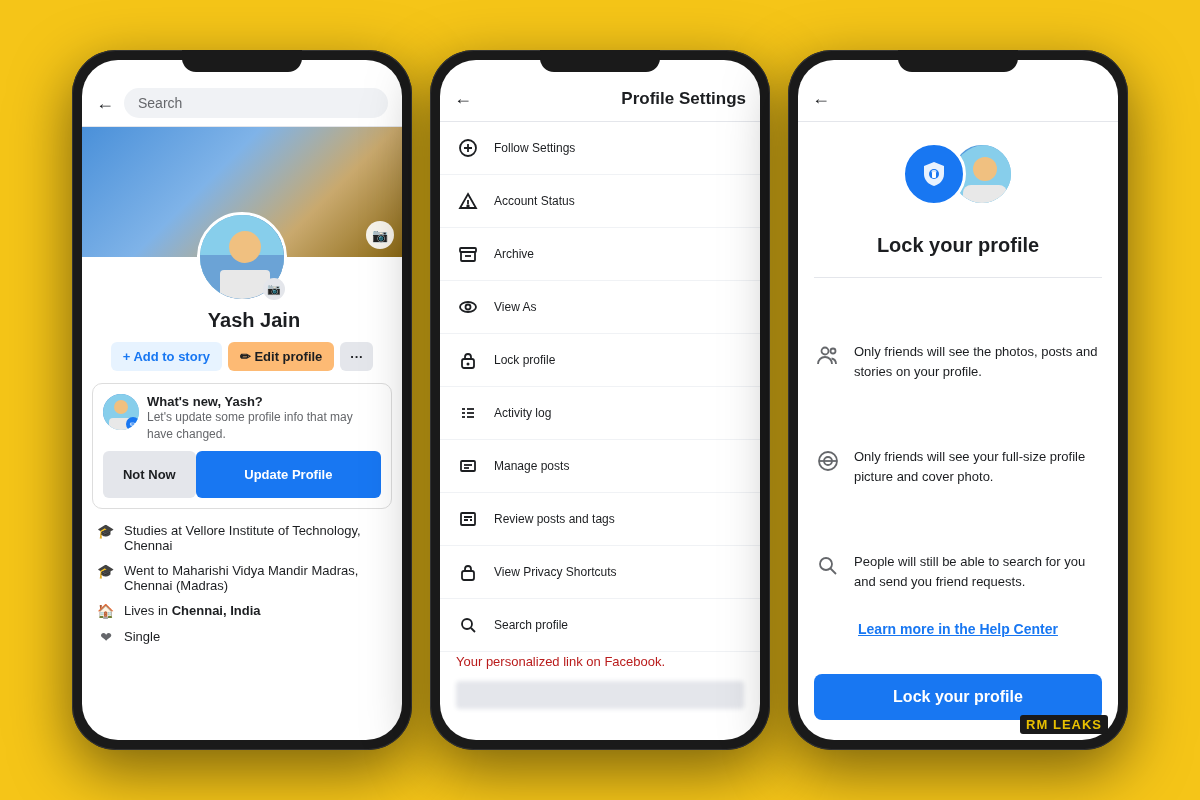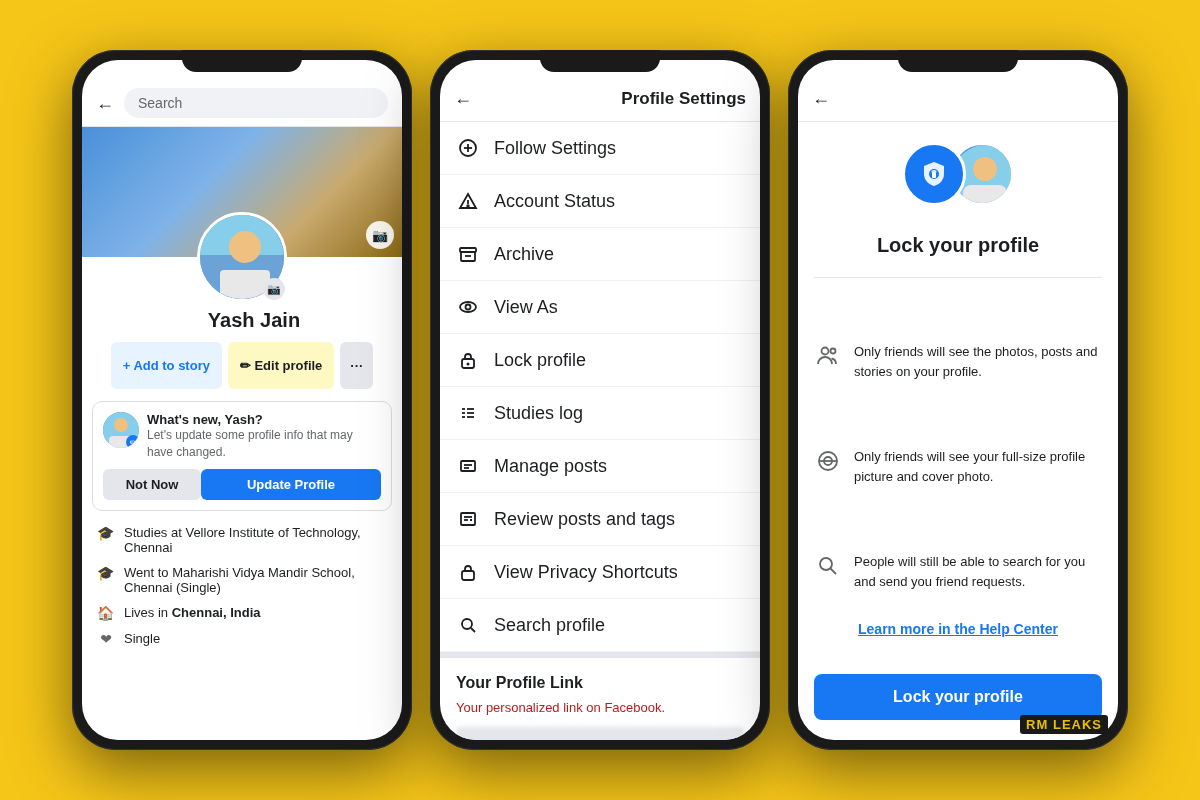--- a/index.html
+++ b/index.html
@@ -132,30 +132,30 @@
       display: flex;
       gap: 6px;
       justify-content: center;
       padding: 0 14px 12px;
     }
     .btn-add-story {
       background: #e7f3ff;
       color: #1877f2;
       border: none;
       border-radius: 6px;
-      padding: 16px 12px;
+      padding: 7px 12px;
       font-size: 13px;
       font-weight: 600;
       display: flex;
       align-items: center;
       gap: 4px;
       cursor: pointer;
     }
     .btn-edit {
-      background: #fef9c3;
+      background: #fdba74;
       color: #1c1e21;
       border: none;
       border-radius: 6px;
       padding: 7px 12px;
       font-size: 13px;
       font-weight: 600;
       display: flex;
       align-items: center;
       gap: 4px;
       cursor: pointer;
@@ -230,21 +230,21 @@
       font-size: 13px;
       font-weight: 600;
       cursor: pointer;
       color: #1c1e21;
     }
     .btn-update {
       flex: 2;
       background: #1877f2;
       border: none;
       border-radius: 6px;
-      padding: 8px;
+      padding: 16px;
       font-size: 13px;
       font-weight: 600;
       cursor: pointer;
       color: #fff;
     }
     .info-list {
       padding: 4px 14px;
       display: flex;
       flex-direction: column;
       gap: 10px;
@@ -294,21 +294,21 @@
       width: 24px;
       height: 24px;
       display: flex;
       align-items: center;
       justify-content: center;
       font-size: 16px;
       color: #1c1e21;
       flex-shrink: 0;
     }
     .settings-item-label {
-      font-size: 18px;
+      font-size: 12px;
       color: #1c1e21;
     }
     .settings-section-header {
       padding: 16px 16px 6px;
       font-size: 16px;
       font-weight: 700;
       color: #1c1e21;
       border-top: 6px solid #e4e6eb;
     }
     .settings-section-sub {
@@ -496,21 +496,21 @@
         </div>
       </div>
 
       <div class="info-list">
         <div class="info-item">
           <span class="info-icon">🎓</span>
           <span>Studies at Vellore Institute of Technology, Chennai</span>
         </div>
         <div class="info-item">
           <span class="info-icon">🎓</span>
-          <span>Went to Maharishi Vidya Mandir School, Chennai (Single)</span>
+          <span>Went to Maharishi Vidya Mandir Madras, Chennai (Madras)</span>
         </div>
         <div class="info-item">
           <span class="info-icon">🏠</span>
           <span>Lives in <strong>Chennai, India</strong></span>
         </div>
         <div class="info-item">
           <span class="info-icon">❤</span>
           <span>Single</span>
         </div>
       </div>
@@ -584,21 +584,21 @@
           <div class="settings-item-icon">
             <svg width="20" height="20" viewBox="0 0 20 20" fill="none" stroke="#1c1e21" stroke-width="1.8">
               <line x1="4" y1="6" x2="7" y2="6"></line>
               <line x1="9" y1="6" x2="16" y2="6"></line>
               <line x1="4" y1="10" x2="7" y2="10"></line>
               <line x1="9" y1="10" x2="16" y2="10"></line>
               <line x1="4" y1="14" x2="7" y2="14"></line>
               <line x1="9" y1="14" x2="16" y2="14"></line>
             </svg>
           </div>
-          <span class="settings-item-label">Studies log</span>
+          <span class="settings-item-label">Activity log</span>
         </div>
 
         <div class="settings-item">
           <div class="settings-item-icon">
             <svg width="20" height="20" viewBox="0 0 20 20" fill="none" stroke="#1c1e21" stroke-width="1.8">
               <rect x="3" y="5" width="14" height="10" rx="1"></rect>
               <line x1="6" y1="9" x2="14" y2="9"></line>
               <line x1="6" y1="12" x2="11" y2="12"></line>
             </svg>
           </div>
@@ -630,21 +630,20 @@
         <div class="settings-item">
           <div class="settings-item-icon">
             <svg width="20" height="20" viewBox="0 0 20 20" fill="none" stroke="#1c1e21" stroke-width="1.8">
               <circle cx="9" cy="9" r="5"></circle>
               <line x1="13" y1="13" x2="17" y2="17"></line>
             </svg>
           </div>
           <span class="settings-item-label">Search profile</span>
         </div>
 
-        <div class="settings-section-header">Your Profile Link</div>
         <div class="settings-section-sub">Your personalized link on Facebook.</div>
         <div style="margin: 0 16px 12px; height: 28px; background: #e4e6eb; border-radius: 4px; filter: blur(2px);"></div>
       </div>
     </div>
   </div>
 
   <div class="phone">
     <div class="phone-notch"></div>
     <div class="phone-inner">
       <div class="lock-header">

